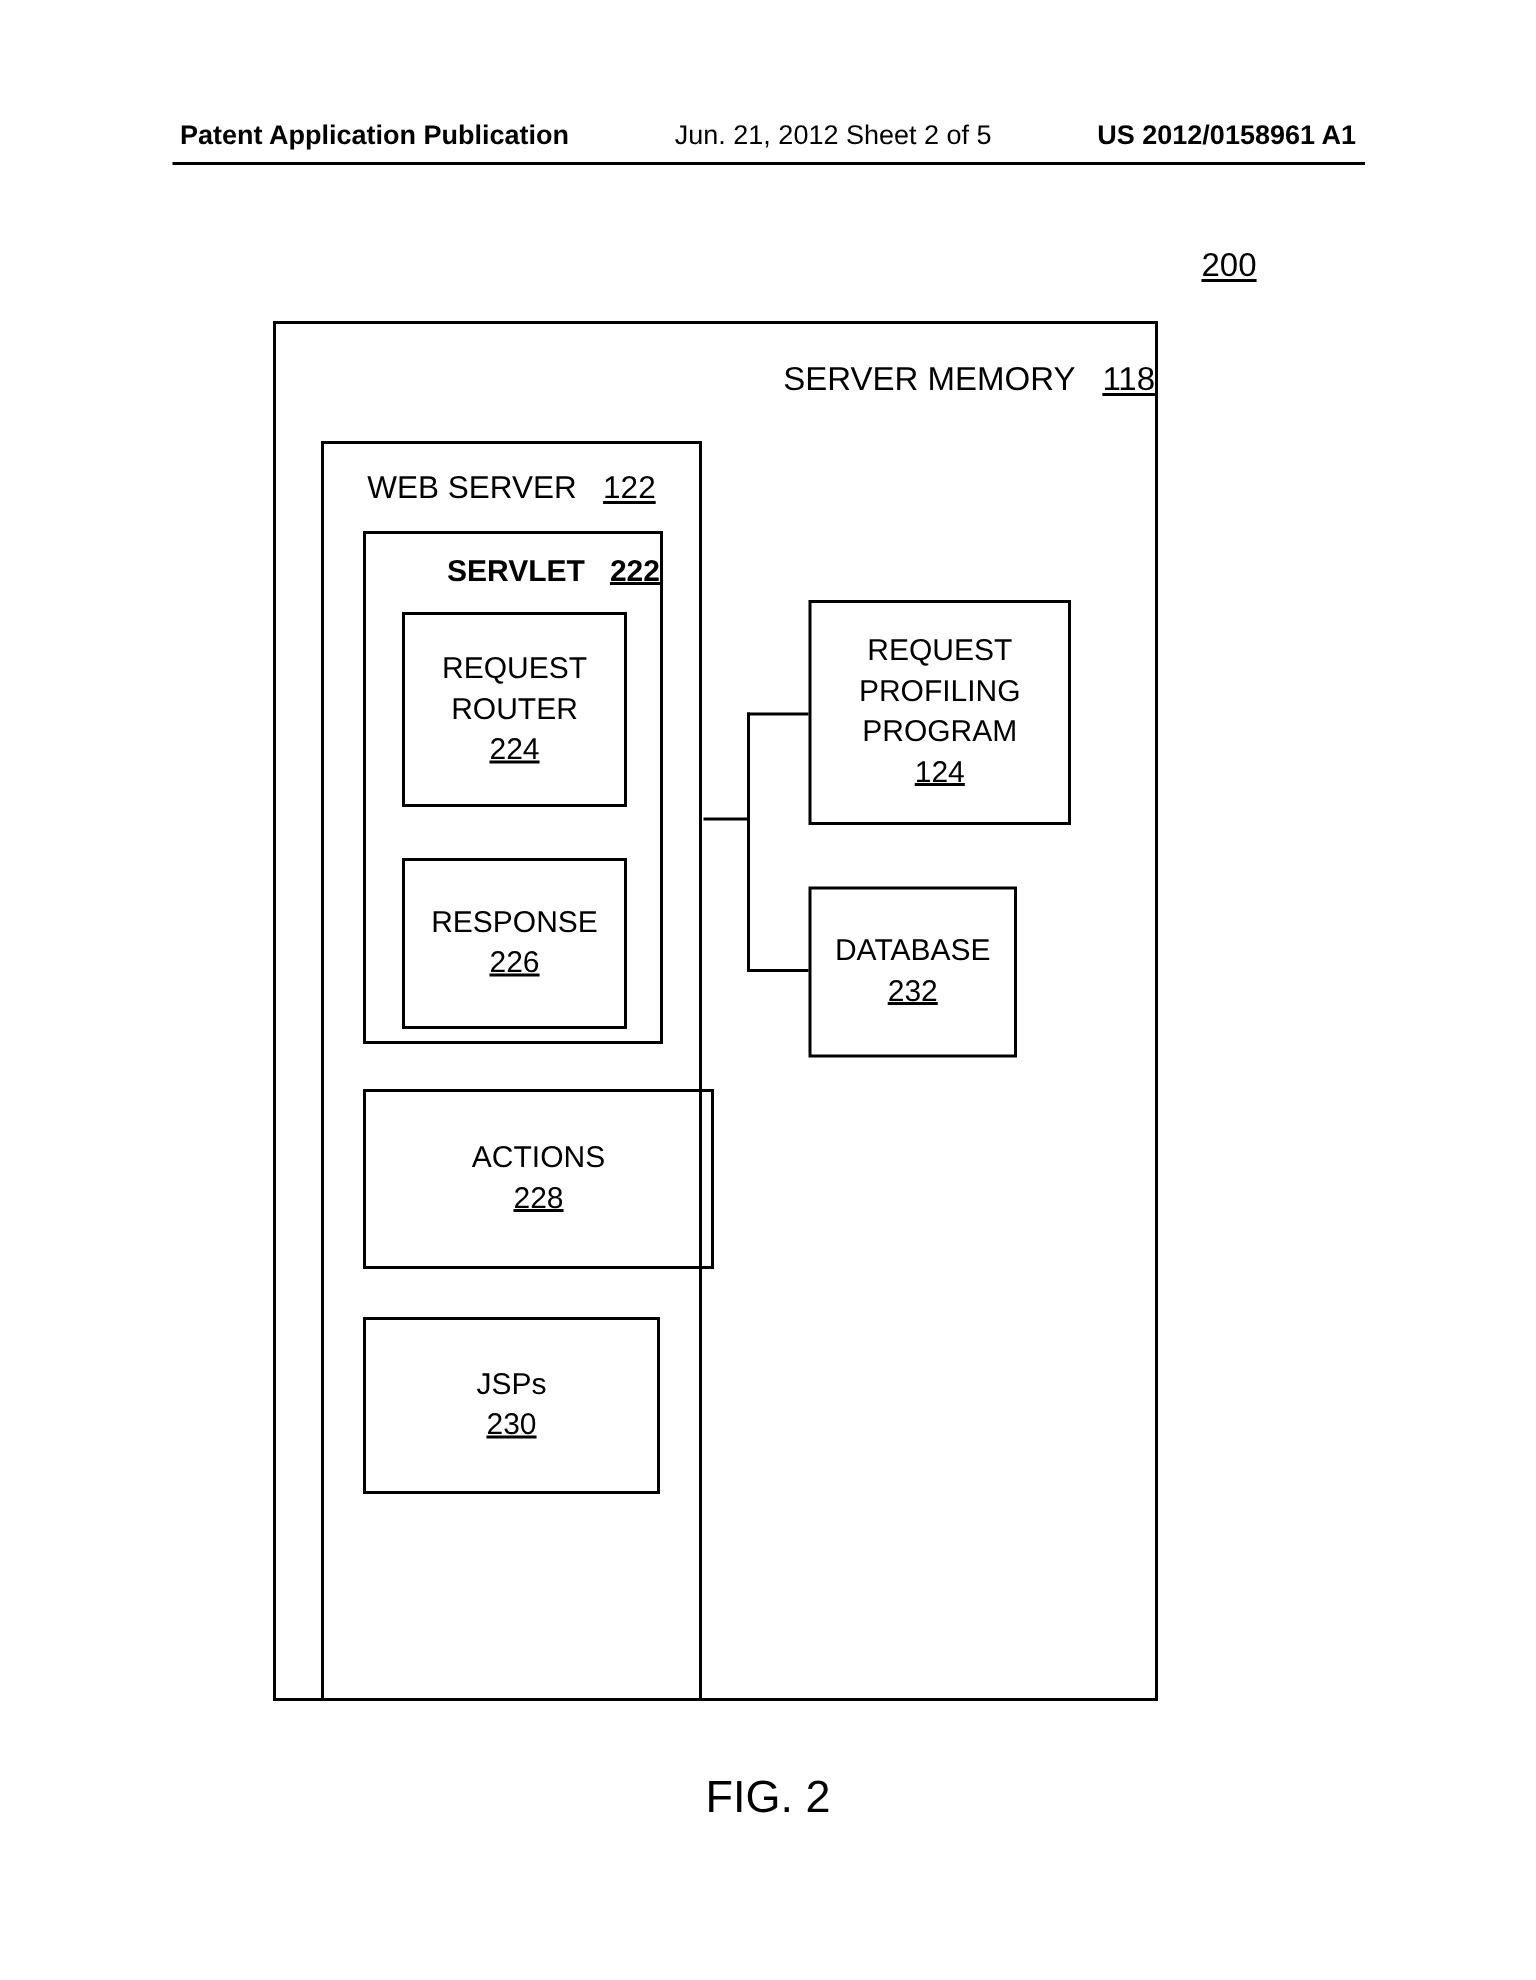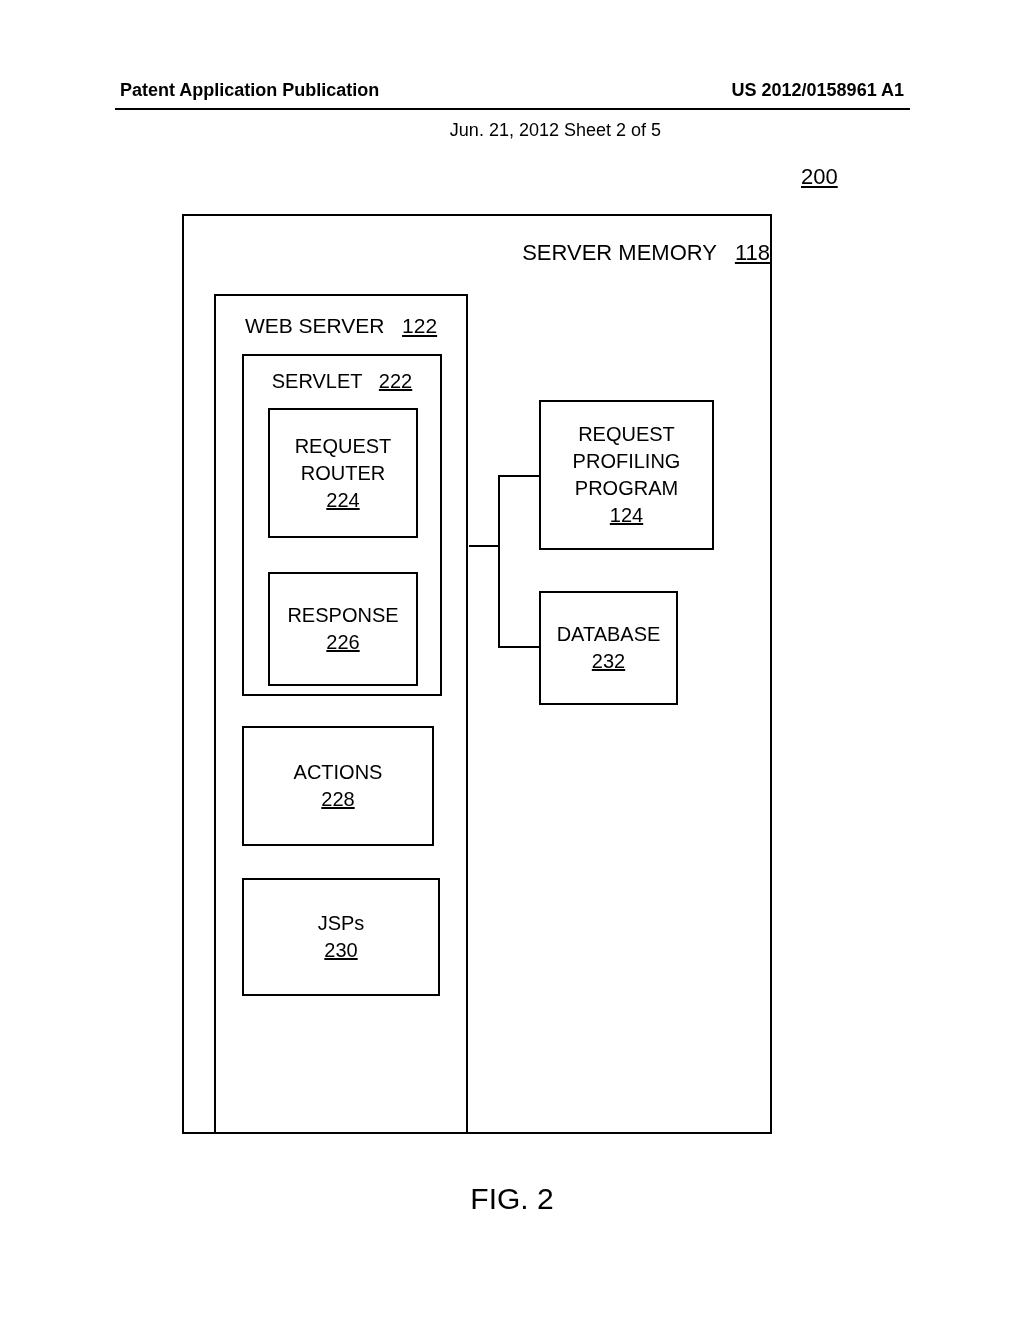--- a/index.html
+++ b/index.html
@@ -22,21 +22,20 @@
       display: flex;
       justify-content: space-between;
       padding: 0 120px;
       font-size: 18px;
     }
     .header-left {
       font-weight: bold;
     }
     .header-center {
       font-weight: normal;
-      margin-top: 40px;
     }
     .header-right {
       font-weight: bold;
     }
     .header-rule {
       position: absolute;
       top: 108px;
       left: 115px;
       width: 795px;
       height: 2px;
@@ -94,22 +93,23 @@
       left: 26px;
       width: 200px;
       height: 342px;
       border: 2px solid #000;
     }
     .servlet-label {
       position: absolute;
       top: 14px;
       left: 0;
       width: 100%;
-      text-align: center;
+      text-align: right;
       font-size: 20px;
+      font-weight: bold;
     }
     .servlet-label .num {
       text-decoration: underline;
     }
     .inner-box {
       position: absolute;
       border: 2px solid #000;
       display: flex;
       flex-direction: column;
       align-items: center;
@@ -129,21 +129,21 @@
     }
     .response-box {
       top: 216px;
       left: 24px;
       width: 150px;
       height: 114px;
     }
     .actions-box {
       top: 430px;
       left: 26px;
-      width: 192px;
+      width: 234px;
       height: 120px;
     }
     .jsps-box {
       top: 582px;
       left: 26px;
       width: 198px;
       height: 118px;
     }
     .request-profiling-box {
       position: absolute;

